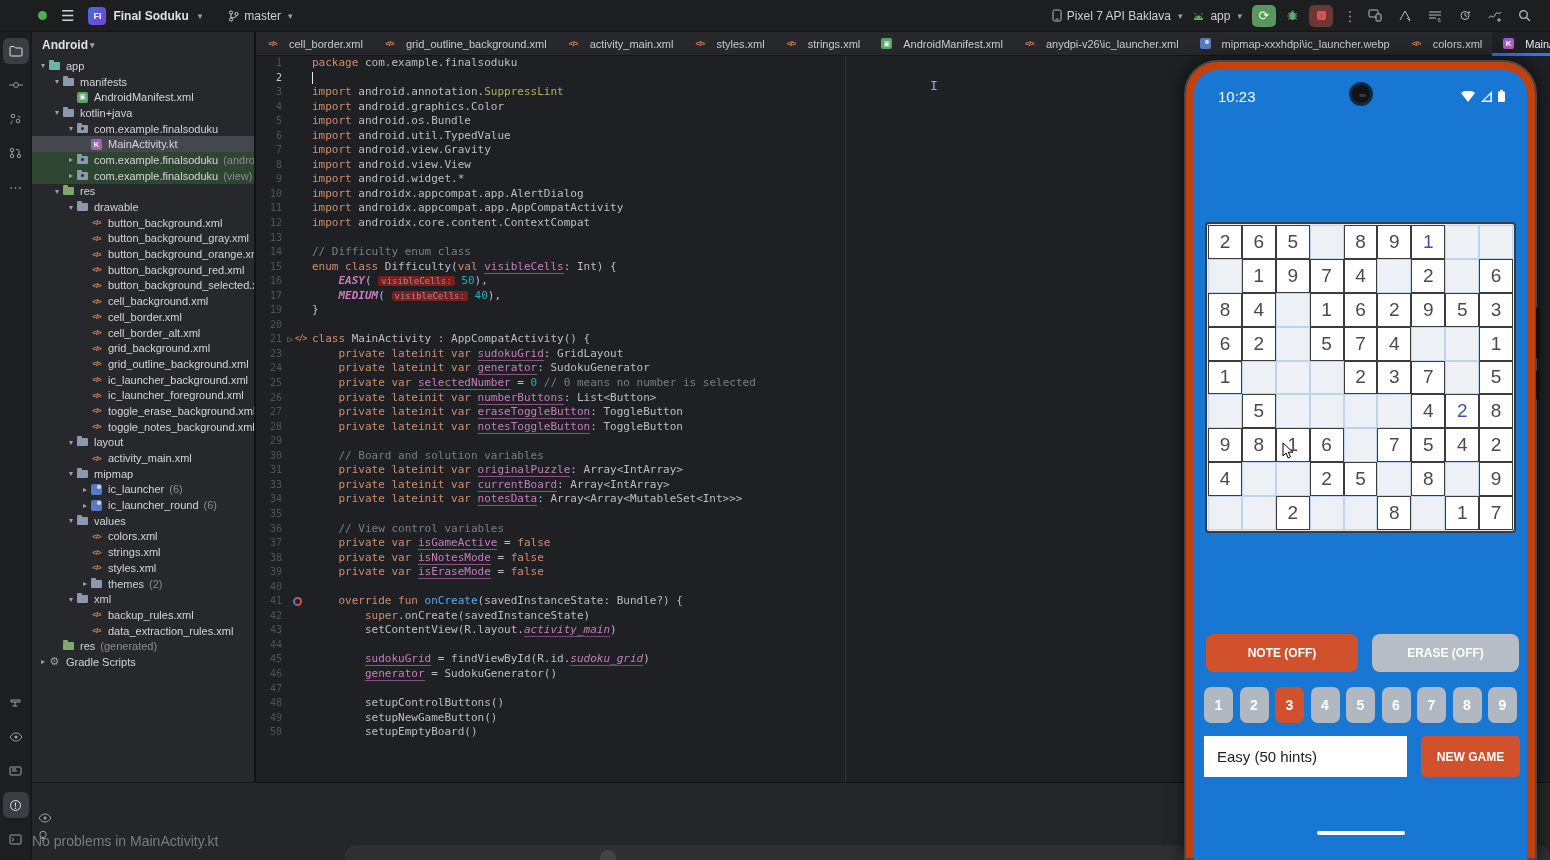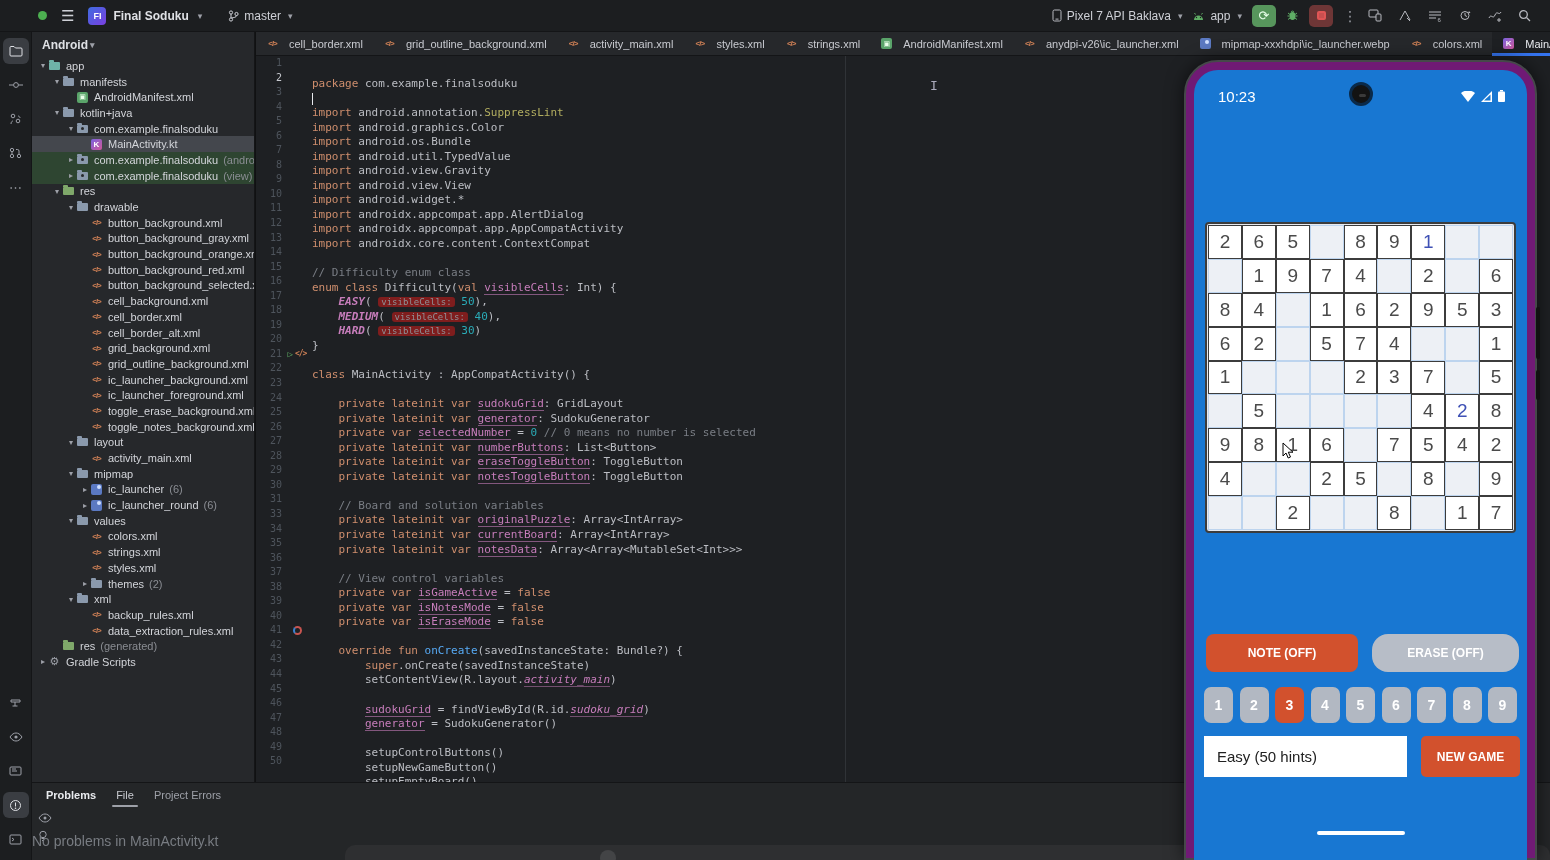--- a/index.html
+++ b/index.html
@@ -71,21 +71,21 @@
 
   
   .editor { position:absolute; left:256px; top:56px; width:1294px; height:726px; background:#1e2023; z-index:1; overflow:hidden; }
   .margin-guide { position:absolute; left:589px; top:0; bottom:0; width:1px; background:#303337; }
   .code-line { display:flex; height:14.55px; line-height:14.55px; font-family:"DejaVu Sans Mono", monospace; font-size:11px; }
   .lnum { width:26px; text-align:right; color:#4e545c; flex:none; font-size:10px; }
   .lgut { width:30px; flex:none; display:flex; align-items:center; justify-content:center; gap:2px; font-size:9px; }
   .lgut .runarrow { color:#5fad65; font-size:9px; }
   .lgut .codetag { color:#d08156; font-size:8px; font-weight:bold; letter-spacing:-1px; }
   .lgut .override { width:9px; height:9px; border-radius:50%; border:2px solid #c75450; border-left-color:#3b82d0; }
-  .ctext { white-space:pre;margin-top:21px; }
+  .ctext { white-space:pre; }
   .tk-kw { color:#cf8e6d; } .tk-pl { color:#bcbec4; } .tk-cm { color:#7a7e85; }
   .tk-num { color:#2aacb8; }
   .tk-prop { color:#c77dbb; border-bottom:1px solid rgba(199,125,187,.6); }
   .tk-enumv { color:#c77dbb; font-style:italic; font-weight:bold; }
   .tk-hint { background:#7f1d1d; color:#8f9297; border-radius:3px; padding:0 3px; font-size:9px; }
   .tk-fnb { color:#57aaf5; }
   .tk-ann { color:#b3ae60; }
   .tk-resv { color:#c77dbb; font-style:italic; border-bottom:1px solid rgba(199,125,187,.5); }
   .caret { display:inline-block; width:1px; height:12px; background:#e8eaee; vertical-align:middle; }
   .ibeam { position:absolute; left:674px; top:22px; color:#aab; font-size:13px; font-family:"DejaVu Sans Mono",monospace; }
@@ -99,41 +99,41 @@
   .pb-tab.dim { color:#9da0a8; }
   .pb-icons { position:absolute; left:6px; top:30px; display:flex; flex-direction:column; gap:7px; color:#9da0a8; font-size:11px; }
   .pb-empty { position:absolute; left:0; right:0; top:50px; color:#787c82; font-size:14px; }
 
   
   .taskbar { position:absolute; left:345px; top:845px; width:1205px; height:15px; background:#2e2f31; border-radius:10px 10px 0 0; z-index:2; }
   .taskbar .orb { position:absolute; left:255px; top:5px; width:16px; height:16px; border-radius:50%; background:#434446; }
 
   
   .phone { position:absolute; left:1184px; top:60px; width:353px; height:800px; z-index:10;
-           background:#701a75; border:2px solid #46484a; border-radius:34px 34px 0 0; box-shadow:0 0 18px rgba(0,0,0,.6); }
+           background:#c2410c; border:2px solid #46484a; border-radius:34px 34px 0 0; box-shadow:0 0 18px rgba(0,0,0,.6); }
   .side-btn { position:absolute; right:-5px; width:4px; background:#111; border-radius:2px; }
   .screen { position:absolute; left:8px; top:8px; width:333px; height:792px; background:#1877d2; border-radius:24px 24px 0 0; overflow:hidden; }
   .cam { position:absolute; left:50%; top:12px; transform:translateX(-50%); width:24px; height:24px; border-radius:50%;
          background:#131313; border:3px solid #0a2a4a; }
   .cam:after { content:""; position:absolute; left:7px; top:9px; width:7px; height:3px; border-radius:2px; background:#3a3a3a; }
   .stat-time { position:absolute; left:24px; top:18px; color:#fff; font-size:15px; }
   .stat-icons { position:absolute; right:22px; top:20px; display:flex; gap:5px; align-items:center; }
 
   .sudoku-wrap { position:absolute; left:11px; top:152px; width:311px; height:311px; background:#e7eaf0;
                  border:2px solid #3c3c3c; border-radius:4px; padding:1px; }
   .sudoku { display:grid; grid-template-columns:repeat(9,1fr); grid-template-rows:repeat(9,1fr); width:100%; height:100%; }
   .cell { display:flex; align-items:center; justify-content:center; font-size:19px; color:#4a4a4a;
           background:#edf0f5; border:1px solid #bdd4ee; }
   .cell.filled { background:#ffffff; border:1.6px solid #3c3c3c; }
   .cell.user { color:#3f51b5; }
   .cursor-arrow { position:absolute; left:88px; top:372px; z-index:3; }
 
   .btn-note { position:absolute; left:12px; top:564px; width:152px; height:38px; background:#d2512d; border-radius:8px;
               color:#fff; font-weight:bold; font-size:12px; display:flex; align-items:center; justify-content:center; }
-  .btn-erase { position:absolute; left:178px; top:564px; width:147px; height:38px; background:#b7bdc7; border-radius:16px;
+  .btn-erase { position:absolute; left:178px; top:564px; width:147px; height:38px; background:#b7bdc7; border-radius:8px;
                color:#fff; font-weight:bold; font-size:12px; display:flex; align-items:center; justify-content:center; }
   .numrow { position:absolute; left:10px; top:617px; width:316px; display:flex; gap:6.5px; }
   .numbtn { width:29px; height:36px; background:#b2b8c2; border-radius:7px; color:#fff; font-weight:bold; font-size:14px;
             display:flex; align-items:center; justify-content:center; }
   .numbtn.sel { background:#d2512d; }
   .spinner { position:absolute; left:10px; top:666px; width:203px; height:41px; background:#fff; color:#212121;
              font-size:15px; display:flex; align-items:center; padding-left:13px; }
   .btn-new { position:absolute; left:227px; top:666px; width:99px; height:41px; background:#d2512d; border-radius:5px;
              color:#fff; font-weight:bold; font-size:12px; display:flex; align-items:center; justify-content:center; }
   .homebar { position:absolute; left:50%; transform:translateX(-50%); top:761px; width:88px; height:4px; background:#fff; border-radius:3px; }
@@ -725,48 +725,38 @@
         <span class="lnum">16</span>
         <span class="lgut"></span>
         <span class="ctext"><span class="tk-pl">    </span><span class="tk-enumv">EASY</span><span class="tk-pl">( </span><span class="tk-hint">visibleCells:</span><span class="tk-pl"> </span><span class="tk-num">50</span><span class="tk-pl">),</span></span>
       </div>
       <div class="code-line">
         <span class="lnum">17</span>
         <span class="lgut"></span>
         <span class="ctext"><span class="tk-pl">    </span><span class="tk-enumv">MEDIUM</span><span class="tk-pl">( </span><span class="tk-hint">visibleCells:</span><span class="tk-pl"> </span><span class="tk-num">40</span><span class="tk-pl">),</span></span>
       </div>
       <div class="code-line">
-        <span class="lnum">18</span>
-        <span class="lgut"></span>
-        <span class="ctext"><span class="tk-pl">    </span><span class="tk-enumv">HARD</span><span class="tk-pl">( </span><span class="tk-hint">visibleCells:</span><span class="tk-pl"> </span><span class="tk-num">30</span><span class="tk-pl">)</span></span>
-      </div>
-      <div class="code-line">
         <span class="lnum">19</span>
         <span class="lgut"></span>
         <span class="ctext"><span class="tk-pl">}</span></span>
       </div>
       <div class="code-line">
         <span class="lnum">20</span>
         <span class="lgut"></span>
         <span class="ctext"></span>
       </div>
       <div class="code-line">
         <span class="lnum">21</span>
         <span class="lgut">
           <span class="runarrow">▷</span>
           <span class="codetag">&lt;/&gt;</span>
         </span>
         <span class="ctext"><span class="tk-kw">class</span><span class="tk-pl"> MainActivity : AppCompatActivity() {</span></span>
       </div>
       <div class="code-line">
-        <span class="lnum">22</span>
-        <span class="lgut"></span>
-        <span class="ctext"></span>
-      </div>
-      <div class="code-line">
         <span class="lnum">23</span>
         <span class="lgut"></span>
         <span class="ctext"><span class="tk-pl">    </span><span class="tk-kw">private lateinit var</span><span class="tk-pl"> </span><span class="tk-prop">sudokuGrid</span><span class="tk-pl">: GridLayout</span></span>
       </div>
       <div class="code-line">
         <span class="lnum">24</span>
         <span class="lgut"></span>
         <span class="ctext"><span class="tk-pl">    </span><span class="tk-kw">private lateinit var</span><span class="tk-pl"> </span><span class="tk-prop">generator</span><span class="tk-pl">: SudokuGenerator</span></span>
       </div>
       <div class="code-line">
@@ -894,25 +884,20 @@
       <div class="code-line">
         <span class="lnum">50</span>
         <span class="lgut"></span>
         <span class="ctext"><span class="tk-pl">        setupEmptyBoard()</span></span>
       </div>
     </div>
   <span class="ibeam">I</span>
 </div>
 
 <div class="problems">
-  <div class="pb-tabs">
-    <span class="pb-title">Problems</span>
-    <span class="pb-tab active">File</span>
-    <span class="pb-tab dim">Project Errors</span>
-  </div>
   <div class="pb-icons">
     <span>
       <svg class="ic" width="14" height="10" viewBox="0 0 14 10">
           <path d="M1 5c2-3 4-4 6-4s4 1 6 4c-2 3-4 4-6 4S3 8 1 5z" fill="none" stroke="#9da0a8"></path>
           <circle cx="7" cy="5" r="1.5" fill="#9da0a8"></circle>
         </svg>
     </span>
     <span>
       <svg class="ic" width="10" height="13" viewBox="0 0 10 13">
           <circle cx="5" cy="4.5" r="3.2" fill="none" stroke="#9da0a8"></circle>

